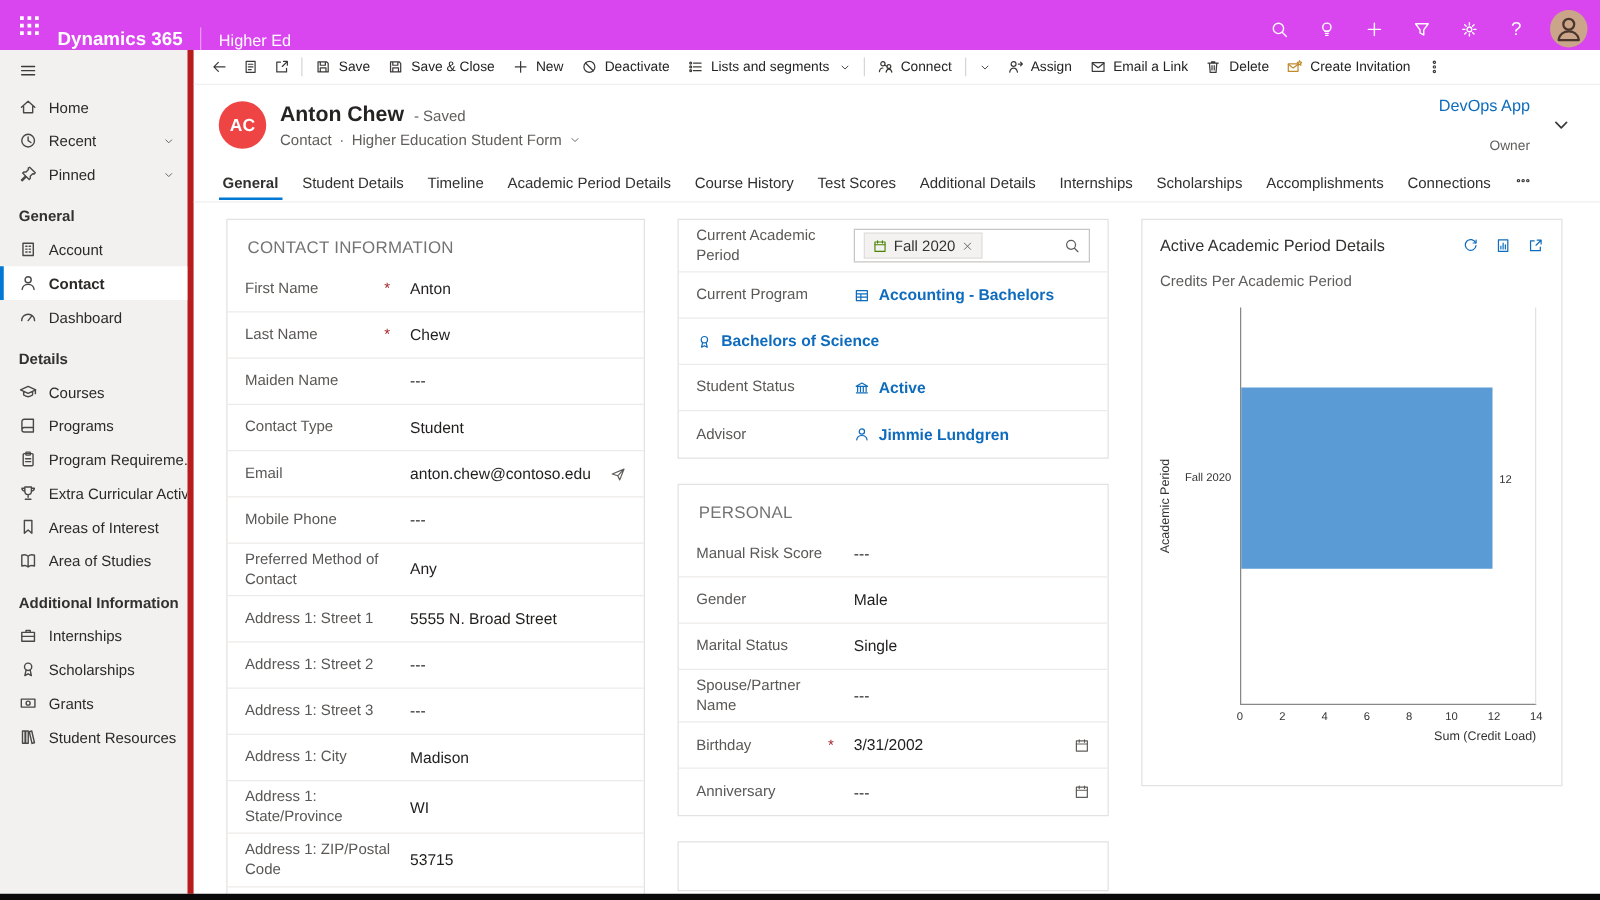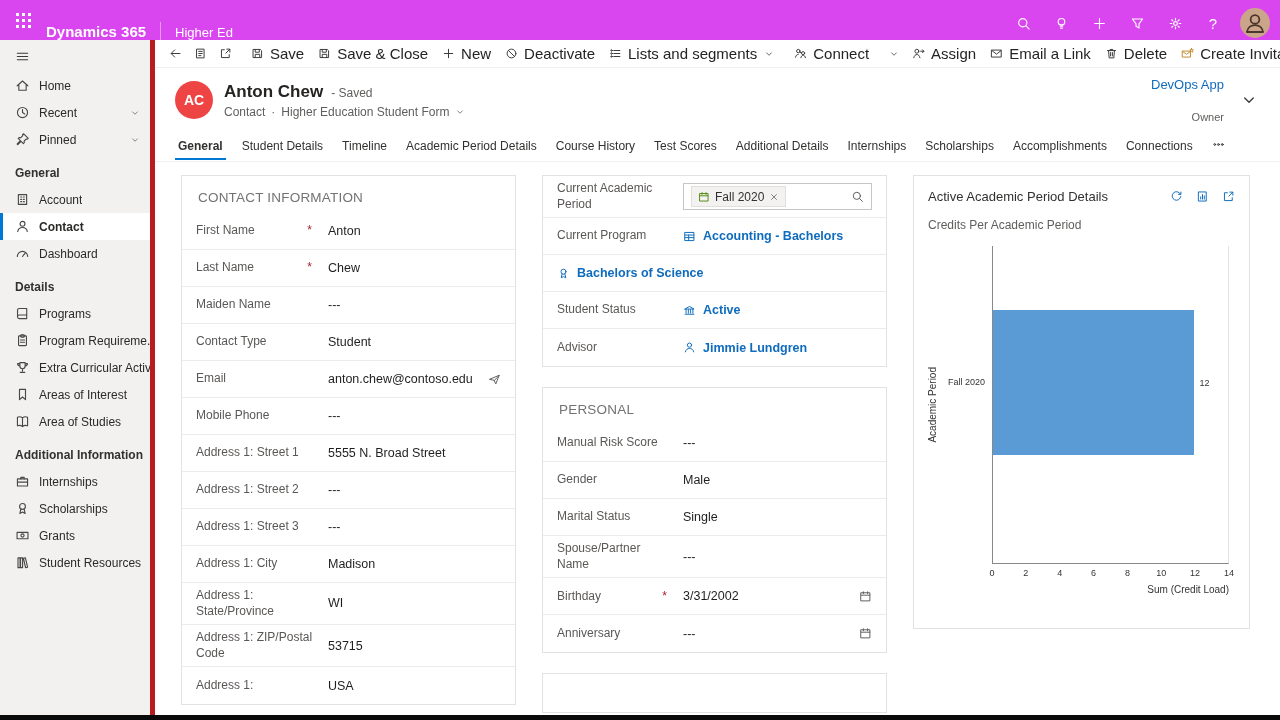--- a/index.html
+++ b/index.html
@@ -29,21 +29,21 @@
   .snav-item .lbl{overflow:hidden}
   .snav-item .chev{margin-left:auto;margin-right:10px;color:#605e5c}
   .snav-item.selected{background:#fff;border-left:3px solid #0078d4;padding-left:12px;font-weight:700}
   .snav-item svg{color:#494846}
   .s-section{font-size:12px;font-weight:700;color:#323130;padding:13px 0 6px 15px}
 
   .content{flex:1;display:flex;flex-direction:column;min-width:0;background:#fff}
 
   
   .cmdbar{height:28px;display:flex;align-items:center;padding:0 8px;border-bottom:1px solid #f1f0ee;white-space:nowrap;overflow:hidden}
-  .cmd{display:flex;align-items:center;gap:6px;height:28px;padding:0 7px;font-size:15px;color:#242424;cursor:pointer}
+  .cmd{display:flex;align-items:center;gap:6px;height:28px;padding:0 7px;font-size:11px;color:#242424;cursor:pointer}
   .cmd svg{color:#3b3a39}
   .cmd .cchev{width:10px;height:10px;margin-left:1px}
   .cmd-divider{width:1px;height:15px;background:#d8d6d4;margin:0 3px}
   .cmd.icon-only{padding:0 6px}
   .invite svg{color:#c18a2d}
 
   
   .rechdr{display:flex;align-items:center;padding:9px 22px 8px 20px}
   .avatar{width:38px;height:38px;border-radius:50%;color:#fff;display:grid;place-items:center;font-size:14px;font-weight:700;margin-right:11px}
   .rh-name-row{display:flex;align-items:baseline;gap:8px}
@@ -376,20 +376,26 @@
     <div class="snav-item">
         <svg class="ic">
           <use href="#i-gauge"></use>
         </svg>
         <span class="lbl">Dashboard</span>
       </div>
 
     <div class="s-section">Details</div>
     <div class="snav-item">
         <svg class="ic">
+          <use href="#i-gradcap"></use>
+        </svg>
+        <span class="lbl">Courses</span>
+      </div>
+    <div class="snav-item">
+        <svg class="ic">
           <use href="#i-book"></use>
         </svg>
         <span class="lbl">Programs</span>
       </div>
     <div class="snav-item">
         <svg class="ic">
           <use href="#i-clipboard"></use>
         </svg>
         <span class="lbl">Program Requireme...</span>
       </div>
@@ -617,20 +623,26 @@
               <div class="fvalue">anton.chew@contoso.edu</div>
               <svg class="ic ic13 trail-ic">
                 <use href="#i-send"></use>
               </svg>
             </div>
           <div class="frow">
               <div class="flabel">
                 <span>Mobile Phone</span>
               </div>
               <div class="fvalue">---</div>
+            </div>
+          <div class="frow">
+              <div class="flabel">
+                <span>Preferred Method of Contact</span>
+              </div>
+              <div class="fvalue">Any</div>
             </div>
           <div class="frow">
               <div class="flabel">
                 <span>Address 1: Street 1</span>
               </div>
               <div class="fvalue">5555 N. Broad Street</div>
             </div>
           <div class="frow">
               <div class="flabel">
                 <span>Address 1: Street 2</span>

